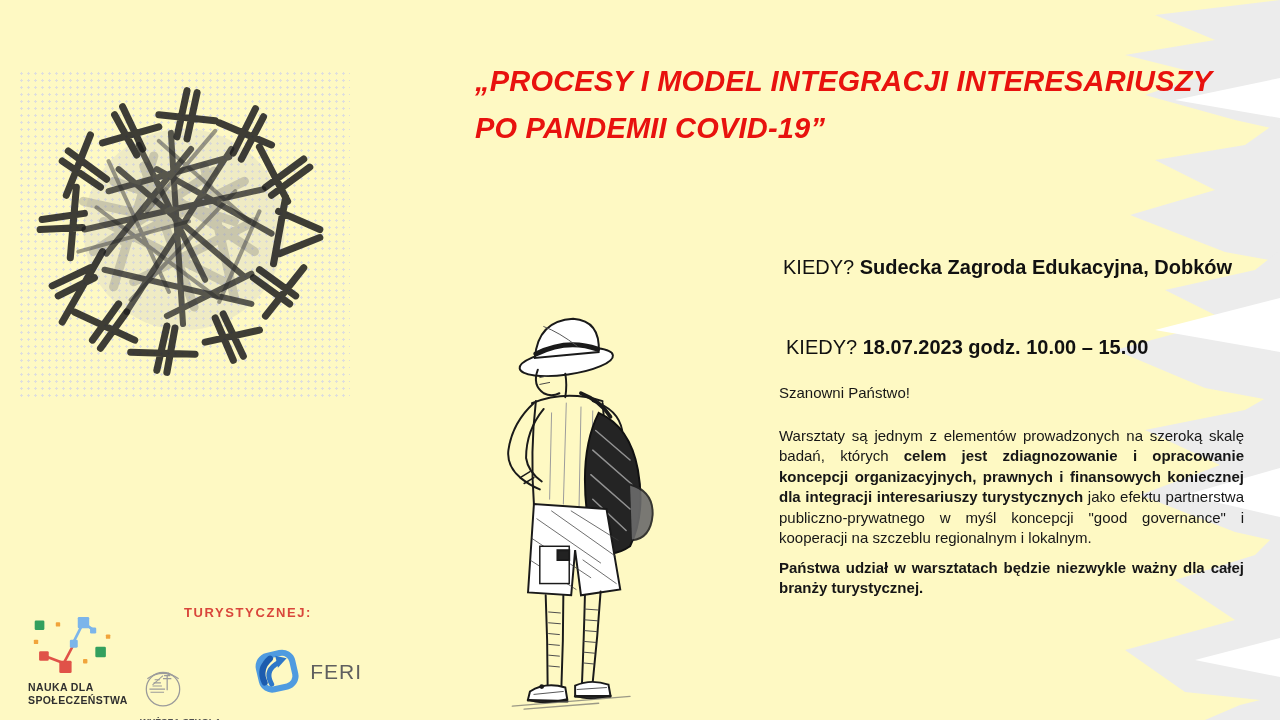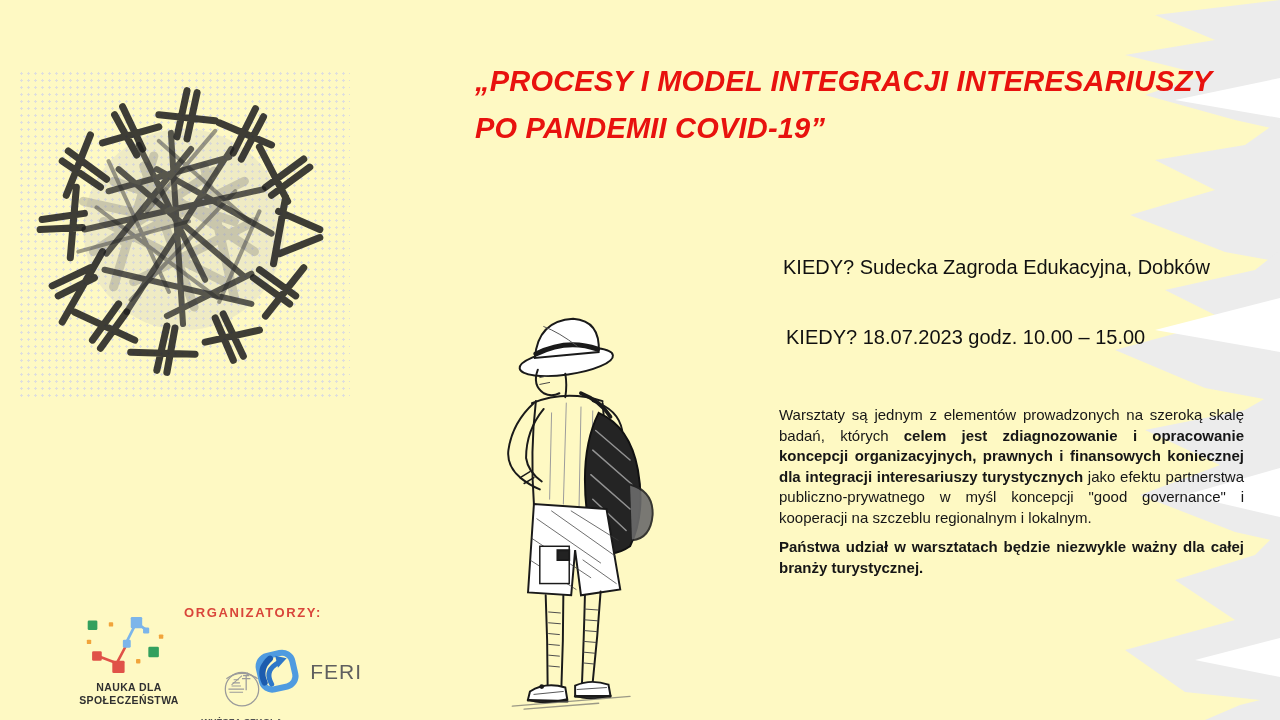--- a/index.html
+++ b/index.html
@@ -27,42 +27,42 @@
   .title {
     left:475px; top:58px; width:690px;
     font-size:29px; font-weight:bold; font-style:italic;
     line-height:47px; letter-spacing:.2px;
   }
   .title .tline { display:block; white-space:nowrap; }
 
   
   .detail { font-size:20px; white-space:nowrap; color:#111; }
   .detail .lbl { font-weight:400; }
-  .detail .val { font-weight:normal; }
+  .detail .val { font-weight:bold; }
   .detail-where { left:783px; top:256px; }
-  .detail-when  { left:786px; top:326px; }
+  .detail-when  { left:786px; top:336px; }
 
   
   .body-col { left:779px; top:383px; width:465px; font-size:15px; line-height:20.5px; color:#161616; }
   .body-col p { text-align:justify; }
   .p1 { margin-bottom:22px; }
   .p2 { margin-bottom:9px; }
   .salutation { display:block; text-align:left; }
   .bold { font-weight:bold; }
 
   
   .tourist-wrap { left:478px; top:303px; width:206px; height:412px; }
   .tourist-wrap svg { width:100%; height:100%; }
 
   
   .org-heading {
     left:184px; top:605px;
     font-size:13px; font-weight:bold; letter-spacing:1.6px;
   }
-  .logo { text-align:center;margin-left:44px; }
+  .logo { text-align:left; }
   .logo-caption { font-weight:bold; color:#3c3c3c; }
   .logo-caption span { display:block; }
   .logo-nds { left:28px; top:616px; width:114px; }
   .logo-nds .logo-caption { font-size:10.5px; line-height:12.5px; letter-spacing:.4px; color:#303030; margin-top:3px; }
   .logo-wstie { left:140px; top:662px; width:116px; }
   .logo-wstie .logo-caption { font-size:9.5px; line-height:11.5px; color:#4f4f4f; margin-top:2px; }
   .logo-feri { left:252px; top:644px; width:110px; display:flex; align-items:center; gap:6px; }
   .feri-label { font-size:21px; color:#5f5f5f; letter-spacing:1px; font-weight:400; }
 </style>
 </head>
@@ -121,20 +121,21 @@
     <span class="lbl">KIEDY?</span>
     <span class="val">Sudecka Zagroda Edukacyjna, Dobków</span>
   </div>
   <div class="abs detail detail-when">
     <span class="lbl">KIEDY?</span>
     <span class="val">18.07.2023 godz. 10.00 – 15.00</span>
   </div>
 
   <div class="abs body-col">
     <p class="p1">
+      <span class="salutation">Szanowni Państwo!</span>
     </p>
     <p class="p2">
       <span>Warsztaty są jednym z elementów prowadzonych na szeroką skalę badań, których </span><b>celem jest zdiagnozowanie i opracowanie koncepcji organizacyjnych, prawnych i finansowych koniecznej dla integracji interesariuszy turystycznych</b><span> jako efektu partnerstwa publiczno-prywatnego w myśl koncepcji "good governance" i kooperacji na szczeblu regionalnym i lokalnym.</span>
     </p>
     <p class="p3 bold">Państwa udział w warsztatach będzie niezwykle ważny dla całej branży turystycznej.</p>
   </div>
 
   <div class="abs tourist-wrap">
     <svg viewBox="0 0 200 420" fill="none" stroke="#1a1a1a" stroke-width="2" stroke-linecap="round">
 
@@ -178,21 +179,21 @@
       <path d="M48,396 Q64,386 84,392 L86,404 Q60,410 46,404 Z" fill="#ffffff"></path>
       <path d="M94,390 Q110,383 128,389 L130,400 Q108,406 94,400 Z" fill="#ffffff"></path>
       <path d="M52,399 L82,396 M96,394 L126,392" stroke-width="1" stroke="#555"></path>
       <circle cx="60" cy="391" r="2.4" fill="#1a1a1a" stroke="none"></circle>
       <path d="M46,405 L86,406 M94,401 L130,401" stroke-width="2.6"></path>
 
       <path d="M30,411 L150,401 M42,414 L118,408" stroke-width="1.4" stroke="#666" opacity="0.65"></path>
     </svg>
   </div>
 
-  <div class="abs org-heading" style="color:#d9463b;">ORGANIZATORZY:</div>
+  <div class="abs org-heading" style="color:#d9463b;">TURYSTYCZNEJ:</div>
 
   <div class="abs logo logo-nds">
     <svg viewBox="0 0 100 66" width="96" height="58">
       <path d="M37,54 L16,46 M37,52 L47,33" stroke="#e05248" stroke-width="3" stroke-linecap="round"></path>
       <path d="M47,30 L56,12 M60,9 L70,16" stroke="#7cb5ea" stroke-width="3" stroke-linecap="round"></path>
       <rect x="3" y="5" width="11" height="11" rx="1.5" fill="#33a05e"></rect>
       <rect x="72" y="35" width="12" height="12" rx="1.5" fill="#33a05e"></rect>
       <rect x="52" y="1" width="13" height="13" rx="1.5" fill="#7cb5ea"></rect>
       <rect x="43" y="27" width="9" height="9" rx="1.5" fill="#7cb5ea"></rect>
       <rect x="66" y="13" width="7" height="7" rx="1.5" fill="#7cb5ea"></rect>

